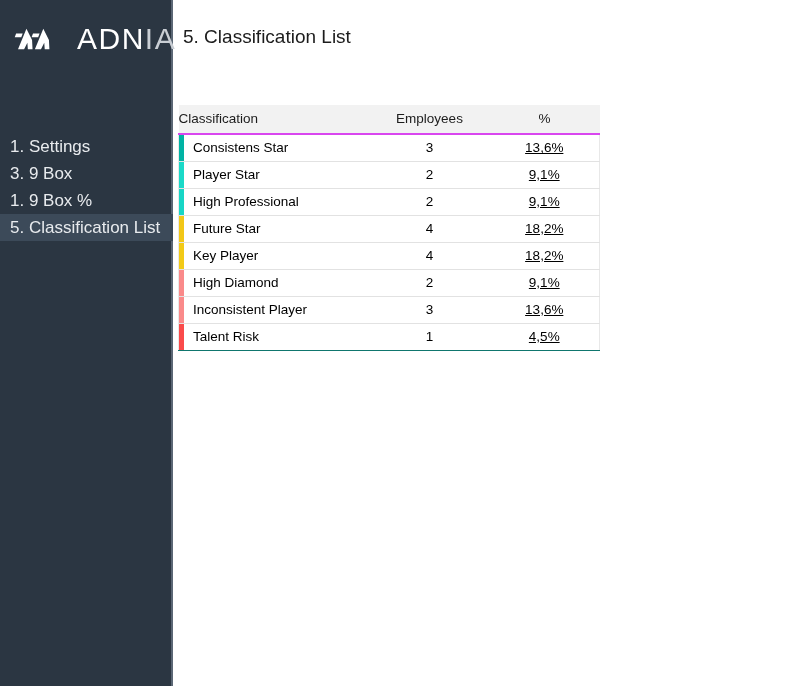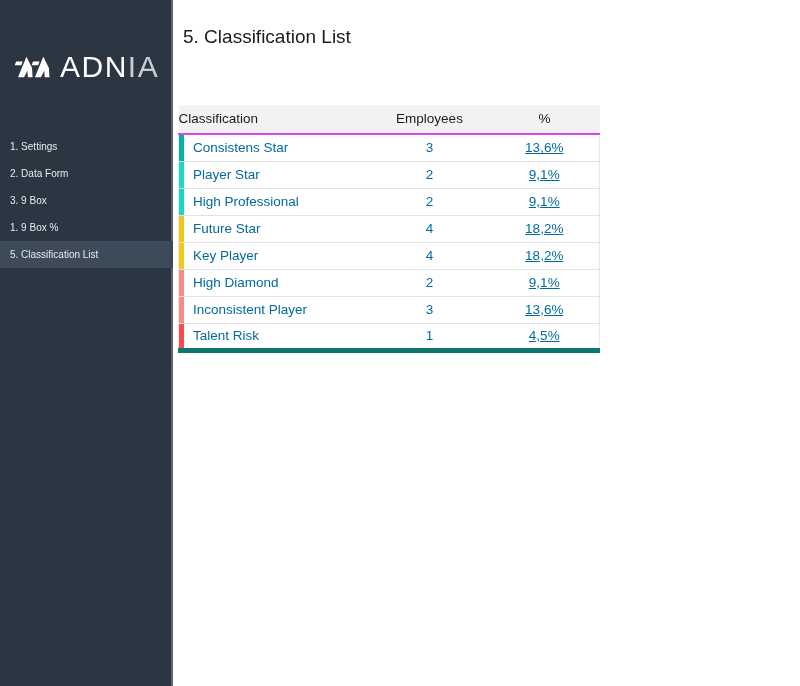--- a/index.html
+++ b/index.html
@@ -22,23 +22,22 @@
     top: 0;
     width: 173px;
     height: 686px;
     background: #2b3642;
     border-right: 2px solid #5b6775;
     box-sizing: border-box;
   }
   #brand {
     display: flex;
     align-items: center;
-    gap: 8px;
+    gap: 25px;
     padding: 24px 0 0 14px;
-    margin-top: 28px;
   }
   #brand-mark {
     width: 38px;
     height: 30px;
     flex: 0 0 auto;
   }
   #brand-text {
     font-size: 30px;
     letter-spacing: 1.5px;
     color: #ffffff;
@@ -56,21 +55,21 @@
     left: 0;
     width: 173px;
   }
   .nav-item {
     height: 27px;
     display: flex;
     align-items: center;
     padding-left: 10px;
     box-sizing: border-box;
     color: #e8ebee;
-    font-size: 10px;
+    font-size: 17px;
     white-space: nowrap;
   }
   .nav-item.active {
     background: #3c4a59;
   }
 
   
   #main {
     position: absolute;
     left: 173px;
@@ -118,26 +117,26 @@
   }
   th.col-pct, td.col-pct {
     text-align: center;
     width: 110px;
   }
   table.ctable tbody tr {
     height: 27px;
   }
   table.ctable tbody td {
     font-size: 13.5px;
-    color: #0369a1;
+    color: #000000;
     border-bottom: 1px solid #e2e2e2;
     background: #ffffff;
   }
   table.ctable tbody tr:last-child td {
-    border-bottom: 5px solid #0f766e;
+    border-bottom: 1px solid #0f766e;
   }
   td.col-class {
     position: relative;
     padding-left: 14px;
     border-left: 1px solid #e8e8e8;
   }
   td.col-pct {
     border-right: 1px solid #e8e8e8;
     text-decoration: underline;
   }
@@ -162,23 +161,20 @@
       <path d="M20 10 L27 10 L25.5 14 L18.5 14 Z" fill="#ffffff"></path>
     </svg>
     <div id="brand-text"><span>ADN</span><span class="brand-dim">IA</span></div>
   </div>
 
   <nav id="nav">
     <div class="nav-item">
       <span>1. Settings</span>
     </div>
     <div class="nav-item">
-      <span>2. Data Form</span>
-    </div>
-    <div class="nav-item">
       <span>3. 9 Box</span>
     </div>
     <div class="nav-item">
       <span>1. 9 Box %</span>
     </div>
     <div class="nav-item active">
       <span>5. Classification List</span>
     </div>
   </nav>
 

